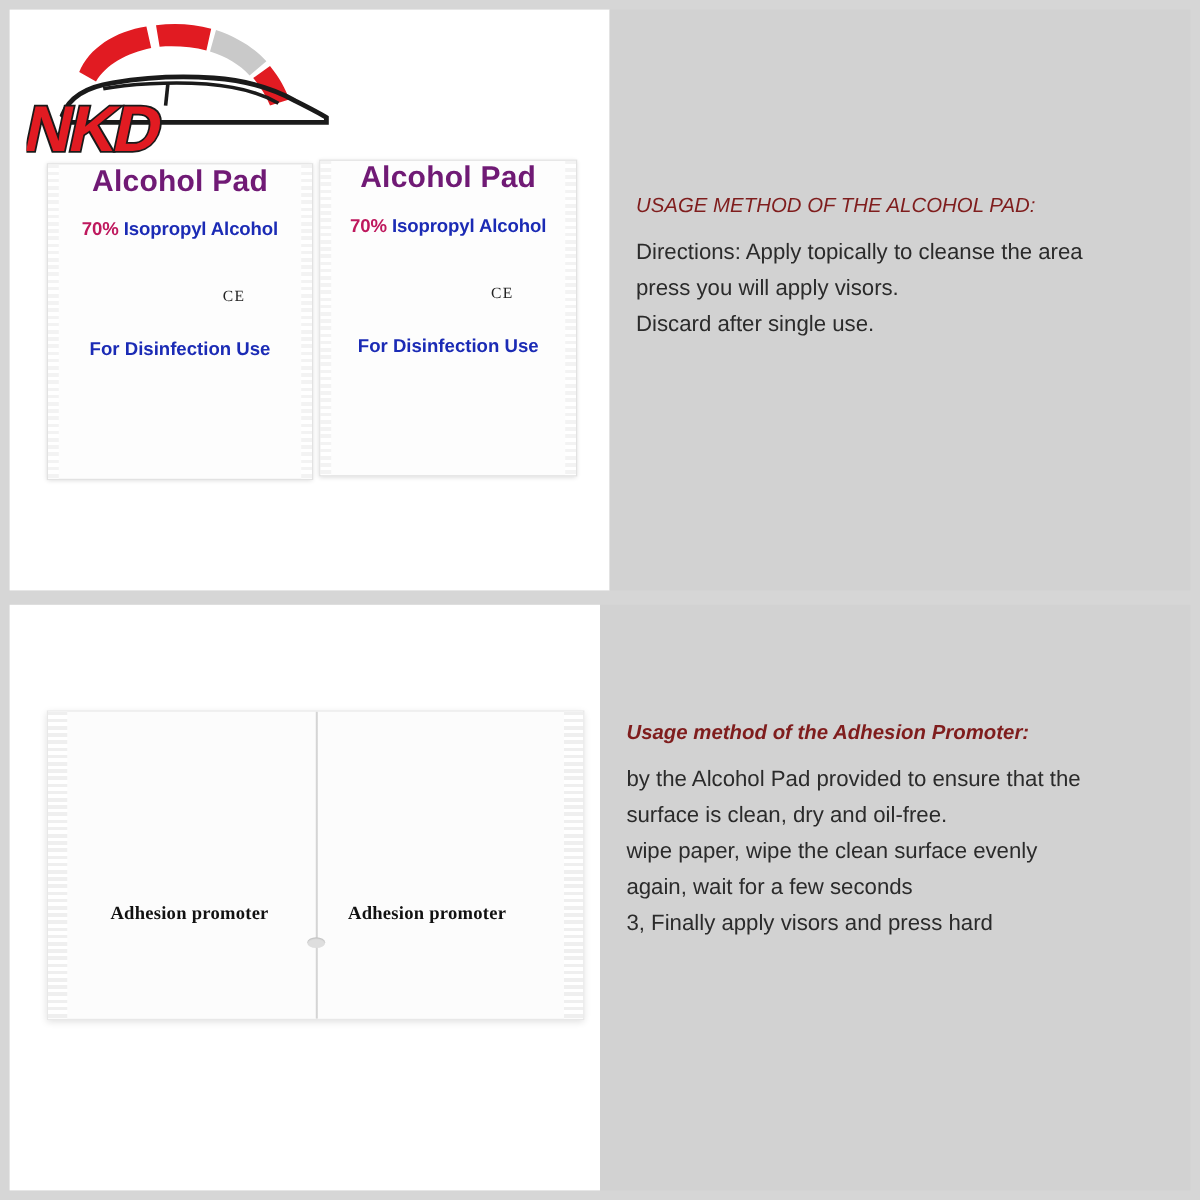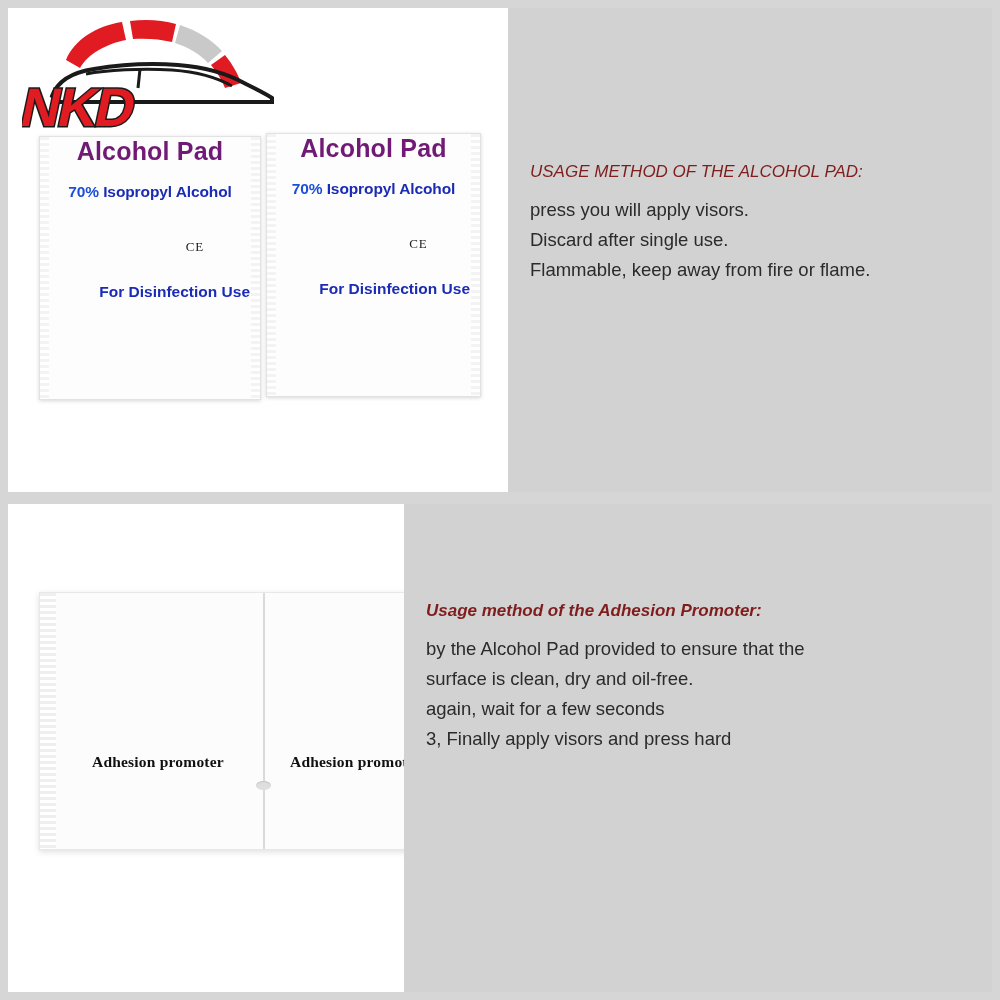--- a/index.html
+++ b/index.html
@@ -38,21 +38,21 @@
     top: 504px;
     width: 984px;
     height: 488px;
   }
   .img-col {
     background: #ffffff;
     position: relative;
     box-sizing: border-box;
   }
   .panel-top .img-col { width: 500px; height: 484px; }
-  .panel-bottom .img-col { width: 396px; height: 488px; }
+  .panel-bottom .img-col { width: 492px; height: 488px; }
 
   .txt-col {
     background: #d2d2d2;
     position: relative;
     box-sizing: border-box;
     flex: 1;
   }
 
   
   .logo {
@@ -86,36 +86,35 @@
     font-weight: bold;
     font-size: 25px;
     letter-spacing: 0.2px;
   }
   .pad-sub {
     font-size: 15.5px;
     font-weight: bold;
     margin-top: 17px;
     letter-spacing: -0.1px;
   }
-  .pad-sub .pct { color: #1d4ed8; }
+  .pad-sub .pct { color: #be185d; }
   .pad-sub .iso { color: #1b2bb5; }
   .pad-ce {
     font-size: 13px;
     color: #222;
     margin-top: 38px;
     padding-left: 90px;
     font-family: "Liberation Serif", serif;
     letter-spacing: 1px;
   }
   .pad-foot {
     color: #1b2bb5;
     font-weight: bold;
     font-size: 15.5px;
     margin-top: 28px;
-    text-align: right;
   }
   .pad-notch {
     position: absolute;
     top: 0; bottom: 0;
     width: 9px;
     background: repeating-linear-gradient(
       to bottom,
       #f3f3f3 0px, #f3f3f3 3px,
       #ffffff 3px, #ffffff 6px);
   }
@@ -252,23 +251,23 @@
           <div class="pad-ce">CE</div>
           <div class="pad-foot">For  Disinfection  Use</div>
         </div>
       </div>
 
     </div>
 
     <div class="txt-col">
       <div class="txt-wrap txt-top">
         <p class="heading">USAGE METHOD OF THE ALCOHOL PAD:</p>
+        <p class="body-line">Directions: Apply topically to cleanse the area</p>
         <p class="body-line">press you will apply visors.</p>
         <p class="body-line">Discard after single use.</p>
-        <p class="body-line">Flammable, keep away from fire or flame.</p>
       </div>
     </div>
   </div>
 
   <div class="panel panel-bottom">
 
     <div class="img-col">
       <div class="sachet">
         <div class="sachet-edge l"></div>
         <div class="sachet-edge r"></div>
@@ -277,19 +276,20 @@
         <div class="sachet-label lab-1">Adhesion promoter</div>
         <div class="sachet-label lab-2">Adhesion promoter</div>
       </div>
     </div>
 
     <div class="txt-col">
       <div class="txt-wrap txt-bottom">
         <p class="heading bold">Usage method of the Adhesion Promoter:</p>
         <p class="body-line">by the  Alcohol  Pad  provided to ensure that the</p>
         <p class="body-line">surface is clean, dry and oil-free.</p>
+        <p class="body-line">wipe paper, wipe the clean surface evenly</p>
         <p class="body-line">again, wait for a few seconds</p>
         <p class="body-line">3, Finally apply visors and press hard</p>
       </div>
     </div>
   </div>
 
 </div>
 
 </body></html>

